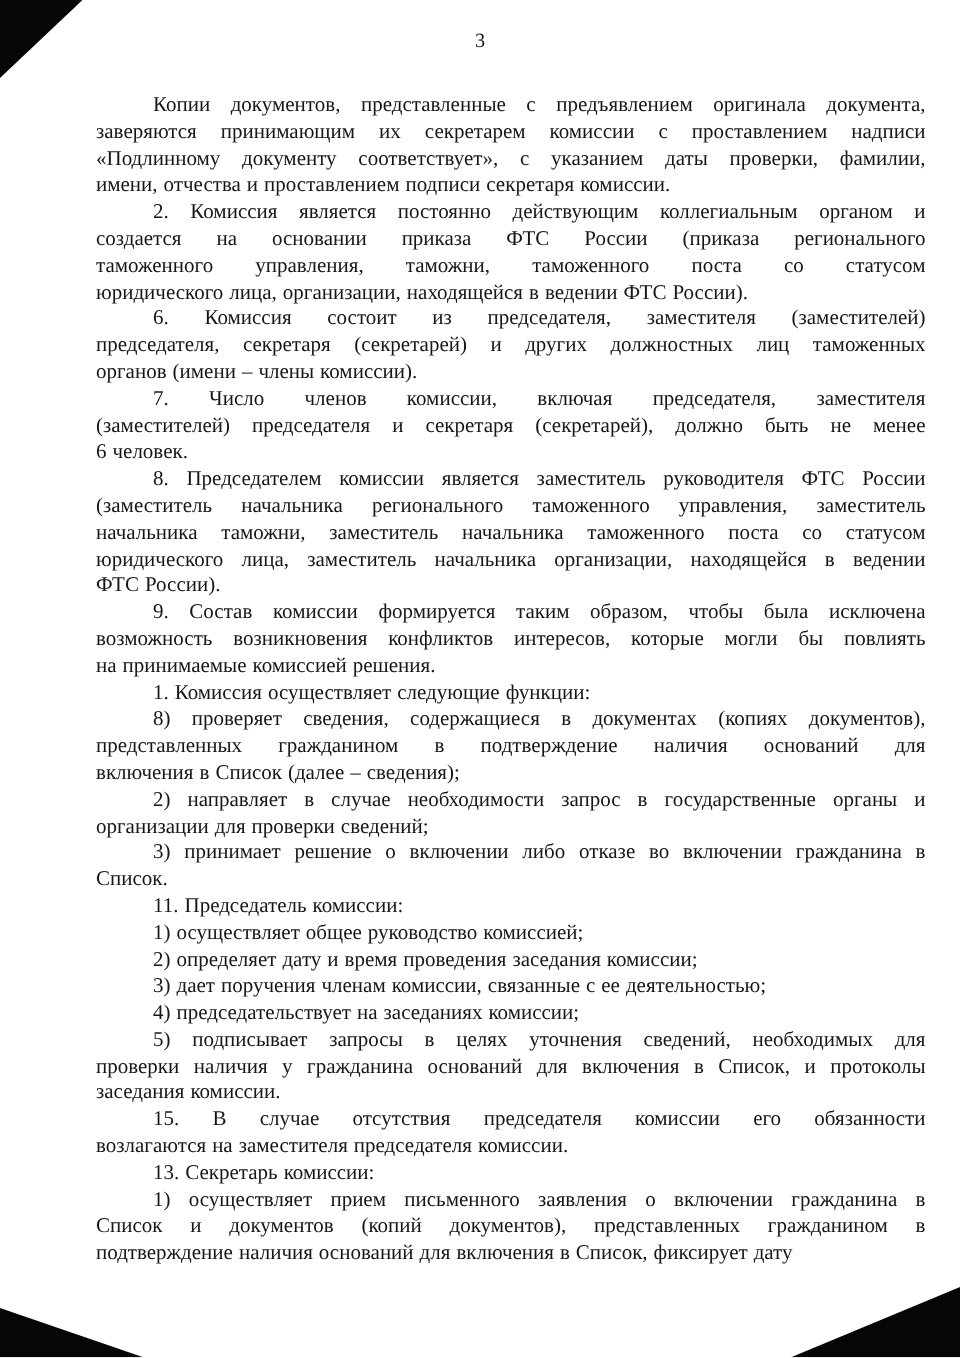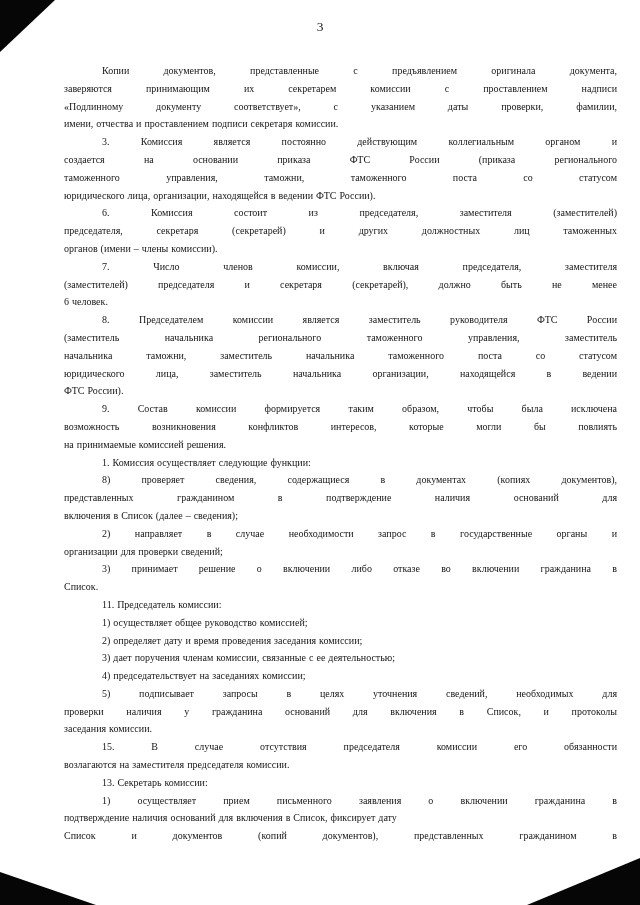--- a/index.html
+++ b/index.html
@@ -23,21 +23,21 @@
     width: 100%;
     text-align: center;
     font-size: 13.5px;
     color: #161616;
   }
   .body-text {
     position: absolute;
     top: 62px;
     left: 64px;
     width: 553px;
-    font-size: 10px;
+    font-size: 14px;
     line-height: 17.8px;
   }
   .line {
     height: 17.8px;
     overflow: hidden;
     text-align: justify;
     word-spacing: 0.5px;
   }
   .line.first {
     text-indent: 38px;
@@ -77,21 +77,21 @@
   <div class="scan-mark mark-bl"></div>
   <div class="scan-mark mark-br"></div>
 
   <div class="page-number">3</div>
 
   <div class="body-text">
     <div class="line first fill">Копии документов, представленные с предъявлением оригинала документа,</div>
     <div class="line fill">заверяются принимающим их секретарем комиссии с проставлением надписи</div>
     <div class="line fill">«Подлинному документу соответствует», с указанием даты проверки, фамилии,</div>
     <div class="line">имени, отчества и проставлением подписи секретаря комиссии.</div>
-    <div class="line first fill">3. Комиссия является постоянно действующим коллегиальным органом и</div>
+    <div class="line first fill">2. Комиссия является постоянно действующим коллегиальным органом и</div>
     <div class="line fill">создается на основании приказа ФТС России (приказа регионального</div>
     <div class="line fill">таможенного управления, таможни, таможенного поста со статусом</div>
     <div class="line">юридического лица, организации, находящейся в ведении ФТС России).</div>
     <div class="line first fill">6. Комиссия состоит из председателя, заместителя (заместителей)</div>
     <div class="line fill">председателя, секретаря (секретарей) и других должностных лиц таможенных</div>
     <div class="line">органов (имени – члены комиссии).</div>
     <div class="line first fill">7. Число членов комиссии, включая председателя, заместителя</div>
     <div class="line fill">(заместителей) председателя и секретаря (секретарей), должно быть не менее</div>
     <div class="line">6 человек.</div>
     <div class="line first fill">8. Председателем комиссии является заместитель руководителя ФТС России</div>
@@ -115,17 +115,17 @@
     <div class="line first">2) определяет дату и время проведения заседания комиссии;</div>
     <div class="line first">3) дает поручения членам комиссии, связанные с ее деятельностью;</div>
     <div class="line first">4) председательствует на заседаниях комиссии;</div>
     <div class="line first fill">5) подписывает запросы в целях уточнения сведений, необходимых для</div>
     <div class="line fill">проверки наличия у гражданина оснований для включения в Список, и протоколы</div>
     <div class="line">заседания комиссии.</div>
     <div class="line first fill">15. В случае отсутствия председателя комиссии его обязанности</div>
     <div class="line">возлагаются на заместителя председателя комиссии.</div>
     <div class="line first">13. Секретарь комиссии:</div>
     <div class="line first fill">1) осуществляет прием письменного заявления о включении гражданина в</div>
+    <div class="line fill">Список и документов (копий документов), представленных гражданином в</div>
     <div class="line">подтверждение наличия оснований для включения в Список, фиксирует дату</div>
-    <div class="line fill">Список и документов (копий документов), представленных гражданином в</div>
   </div>
 
 </div>
 
 </body></html>

